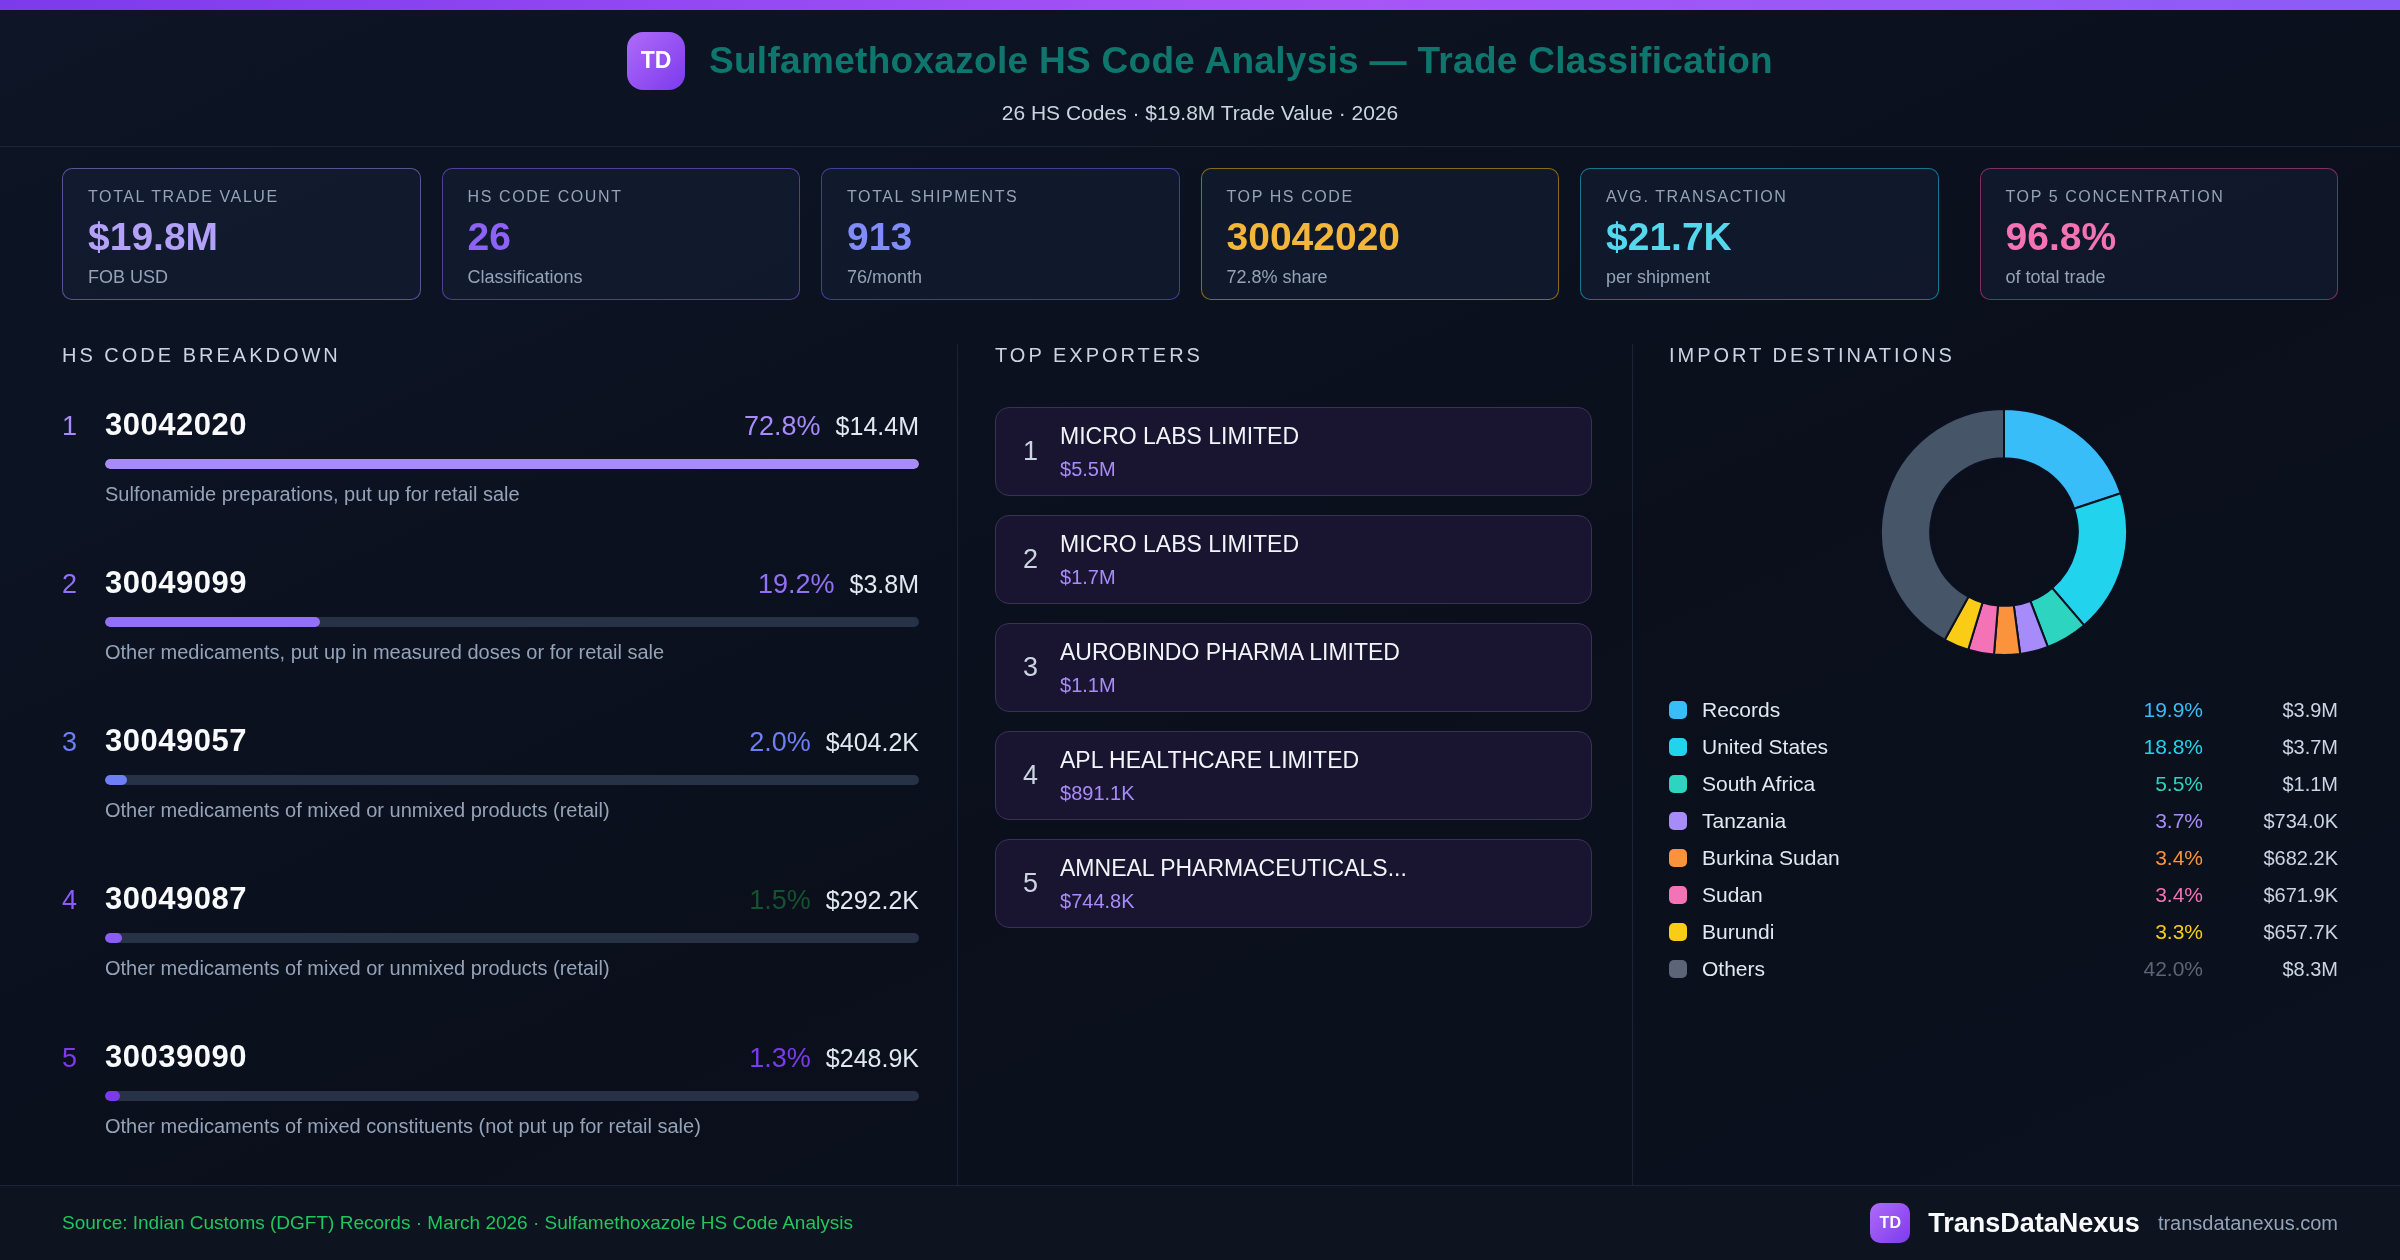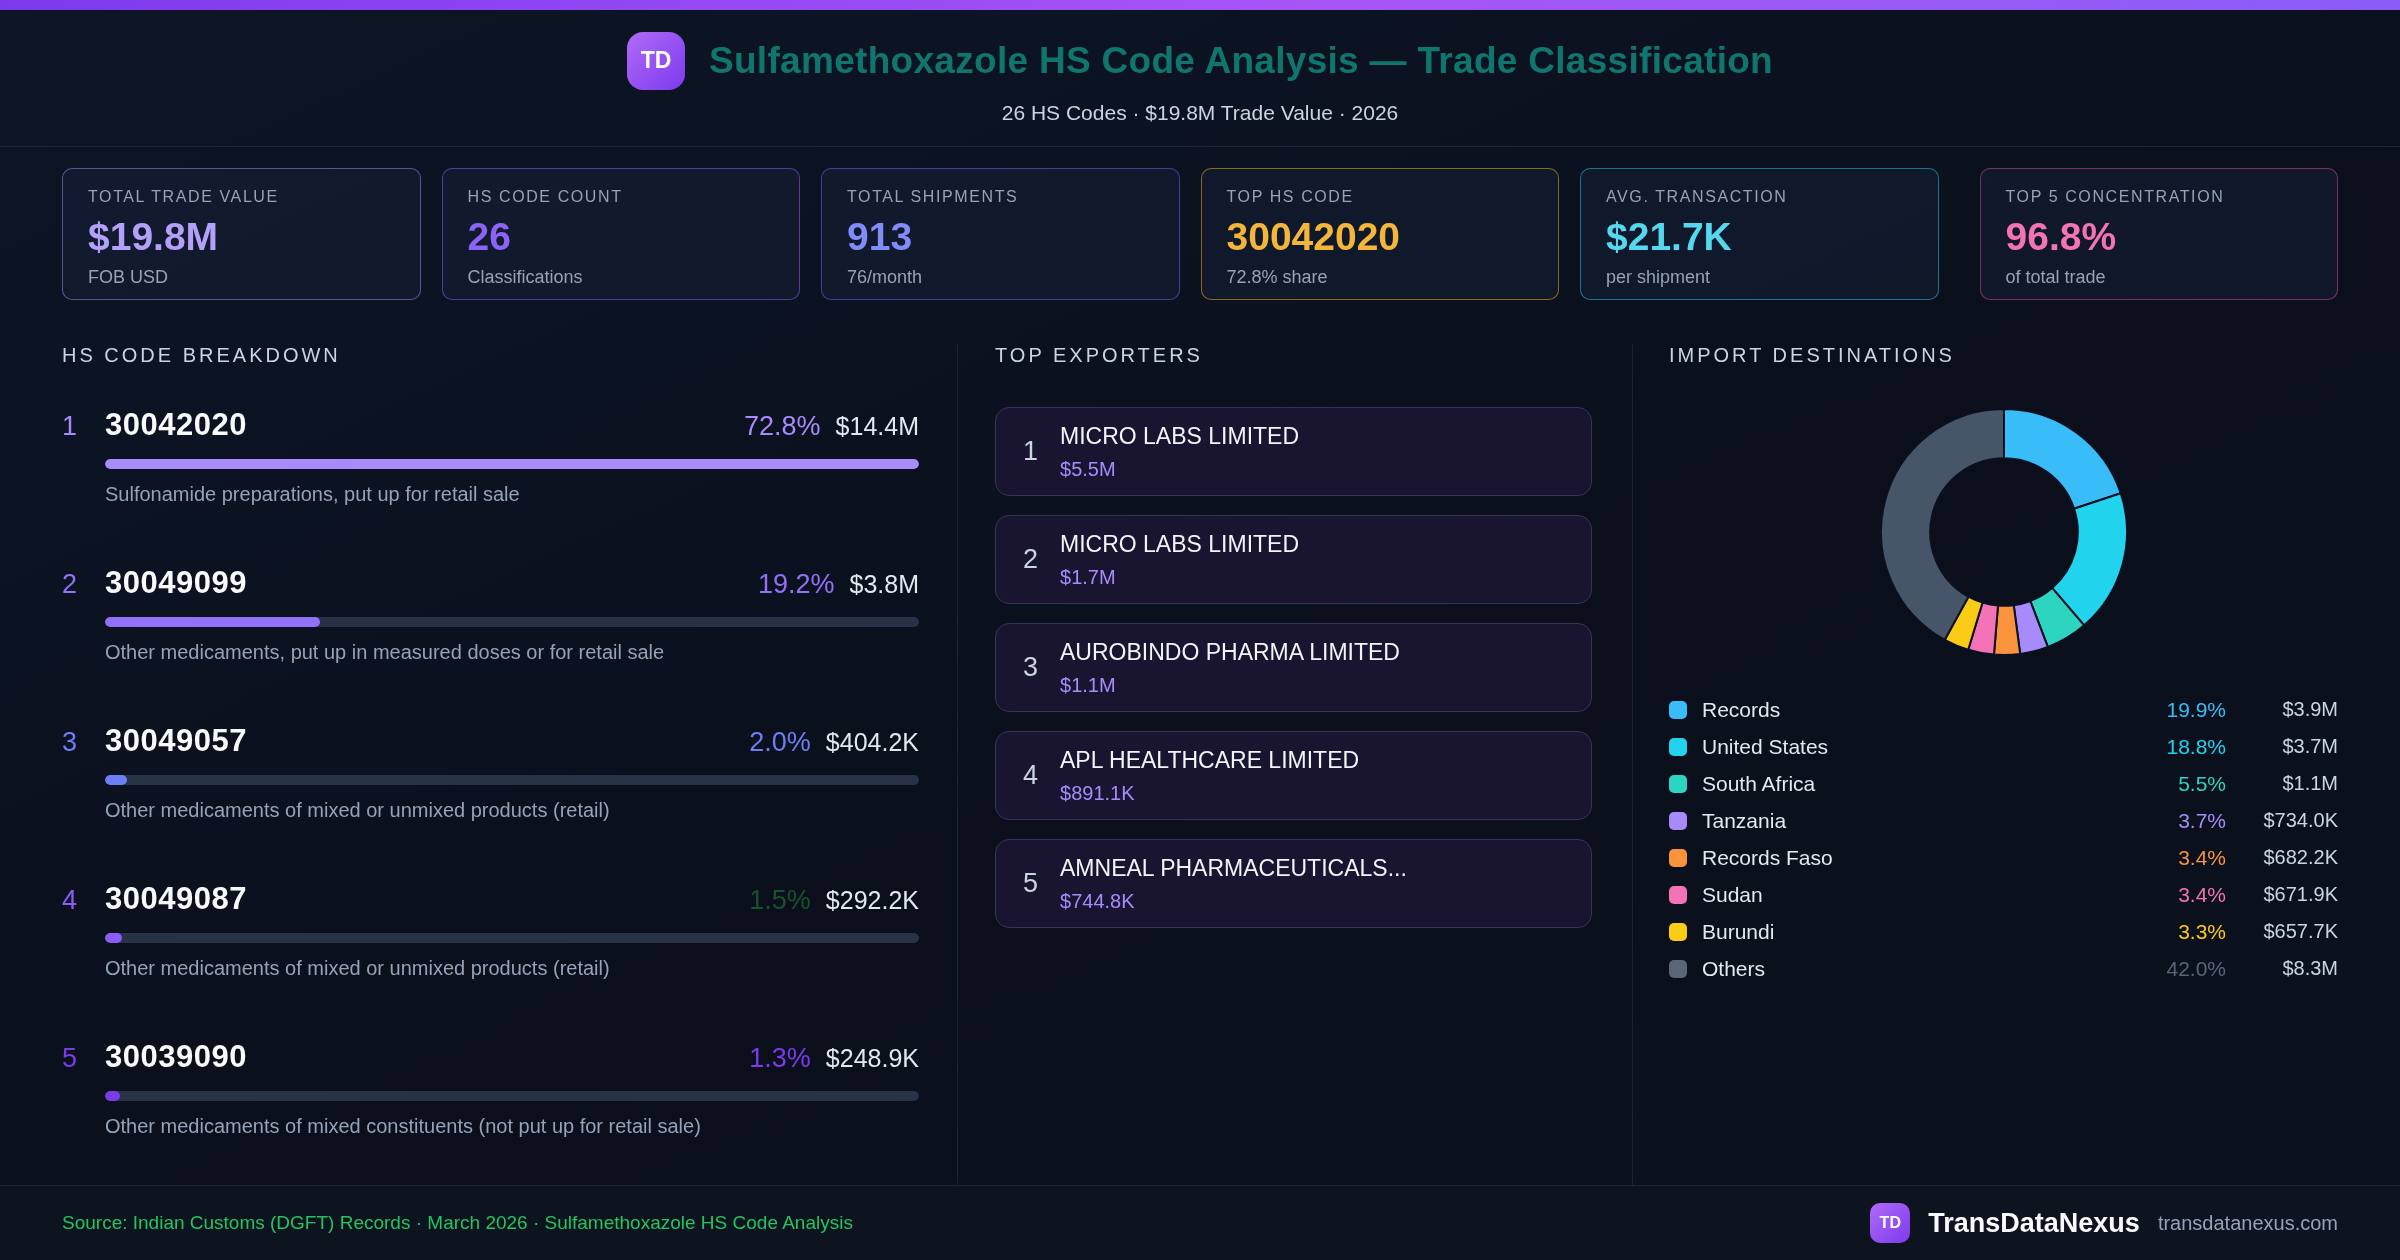--- a/index.html
+++ b/index.html
@@ -49,21 +49,21 @@
     background:#191531;border:1px solid #3a3158;border-radius:14px;margin-bottom:19px;}
   .exp-rank{margin:0 22px 0 27px;font-size:27px;color:#cbd5e1;flex:none;}
   .exp-name{font-size:23px;color:#f1f5f9;font-weight:500;}
   .exp-val{font-size:20px;color:#a78bfa;margin-top:8px;}
   
   .donut-wrap{display:flex;justify-content:center;margin-top:0px;}
   .legend{margin-top:34px;}
   .legend-row{display:flex;align-items:center;height:37px;}
   .legend-swatch{width:18px;height:18px;border-radius:5px;margin-right:15px;flex:none;}
   .legend-label{font-size:21px;color:#e2e8f0;}
-  .legend-right{margin-left:auto;display:flex;align-items:center;}
+  .legend-right{margin-left:auto;display:flex;align-items:flex-end;gap:23px;}
   .legend-pct{font-size:21px;width:92px;text-align:right;}
   .legend-val{font-size:20px;color:#cbd5e1;width:112px;text-align:right;}
   
   .footer{height:75px;box-sizing:border-box;border-top:1px solid #1b2534;background:#0d131f;
     display:flex;align-items:center;padding:0 62px;}
   .footer-left{font-size:19px;color:#22c55e;}
   .footer-right{margin-left:auto;display:flex;align-items:center;gap:18px;}
   .footer-badge{width:40px;height:40px;border-radius:10px;
     background:linear-gradient(135deg,#b06bf8,#7c3aed);
     display:flex;align-items:center;justify-content:center;
@@ -299,21 +299,21 @@
           <div class="legend-swatch" style="background: rgb(167, 139, 250);"></div>
           <div class="legend-label">Tanzania</div>
           <div class="legend-right">
             <div class="legend-pct" style="color: rgb(167, 139, 250);">3.7%</div>
             <div class="legend-val">$734.0K</div>
           </div>
         </div>
 
         <div class="legend-row">
           <div class="legend-swatch" style="background: rgb(251, 146, 60);"></div>
-          <div class="legend-label">Records Faso</div>
+          <div class="legend-label">Burkina Sudan</div>
           <div class="legend-right">
             <div class="legend-pct" style="color: rgb(251, 146, 60);">3.4%</div>
             <div class="legend-val">$682.2K</div>
           </div>
         </div>
 
         <div class="legend-row">
           <div class="legend-swatch" style="background: rgb(244, 114, 182);"></div>
           <div class="legend-label">Sudan</div>
           <div class="legend-right">

